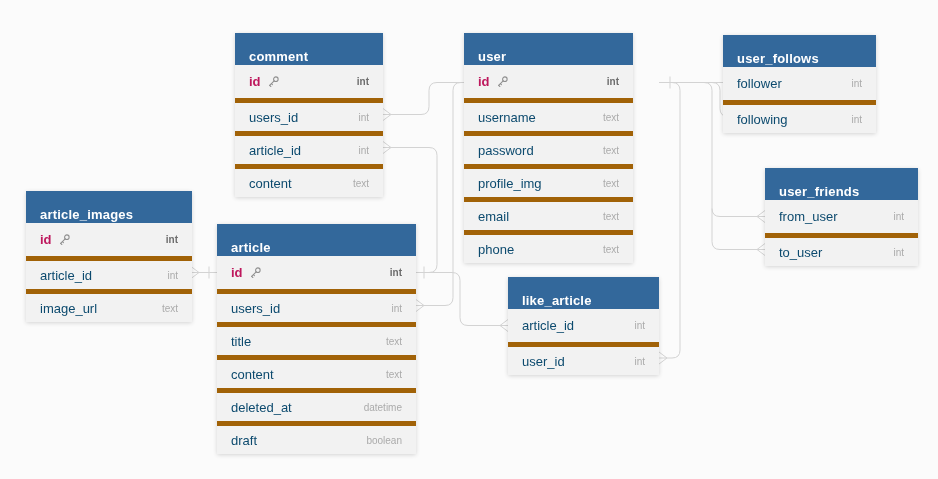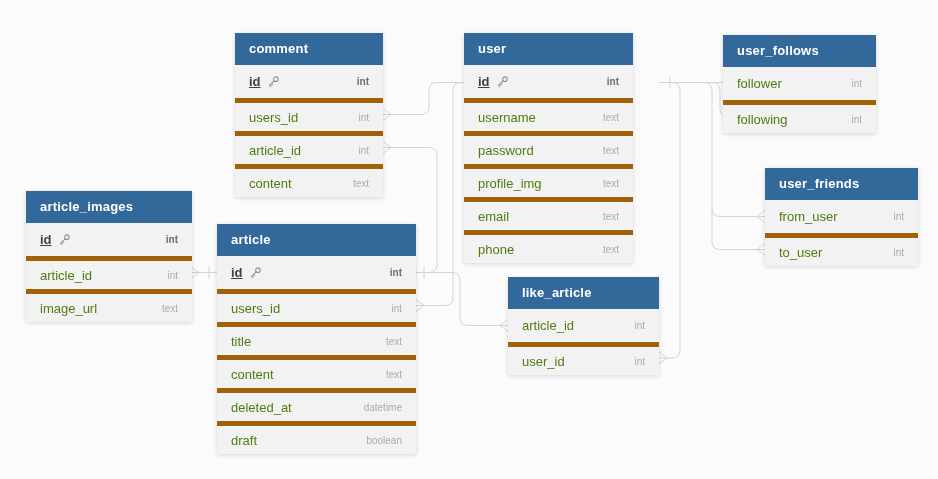--- a/index.html
+++ b/index.html
@@ -37,46 +37,46 @@
     box-shadow:0 1px 4px rgba(0,0,0,0.16);
     border-radius:1px;
   }
   .thead{
     background:var(--accent);
     color:#ffffff;
     font-weight:700;
     font-size:13px;
     height:32px;
     line-height:32px;
-    padding:0 14px;
+    padding:8px 14px;
     letter-spacing:0.2px;
     cursor:move;
   }
   .tbody{display:block;}
   .row{
     height:33px;
     display:flex;
     align-items:center;
     justify-content:space-between;
     padding:0 14px;
     font-size:13px;
     background:var(--rowbg);
   }
   .row + .row{border-top:5px solid #a16207;}
   .fname{
     display:flex;
     align-items:center;
     gap:6px;
-    color:#4d7c0f;
+    color:#0c4a6e;
   }
   .ftype{
     color:#ABABAB;
     font-size:10px;
   }
-  .row.pk .fname{font-weight:700;color:#404040;text-decoration:underline;}
+  .row.pk .fname{font-weight:700;color:#be185d;}
   .row.pk .ftype{font-weight:700;color:#6d6d6d;}
   .key-icon{
     width:13px;height:13px;
     display:inline-block;
     flex:0 0 auto;
   }
   .key-icon svg{
     width:13px;height:13px;
     stroke:#8f8f8f;
     fill:none;

